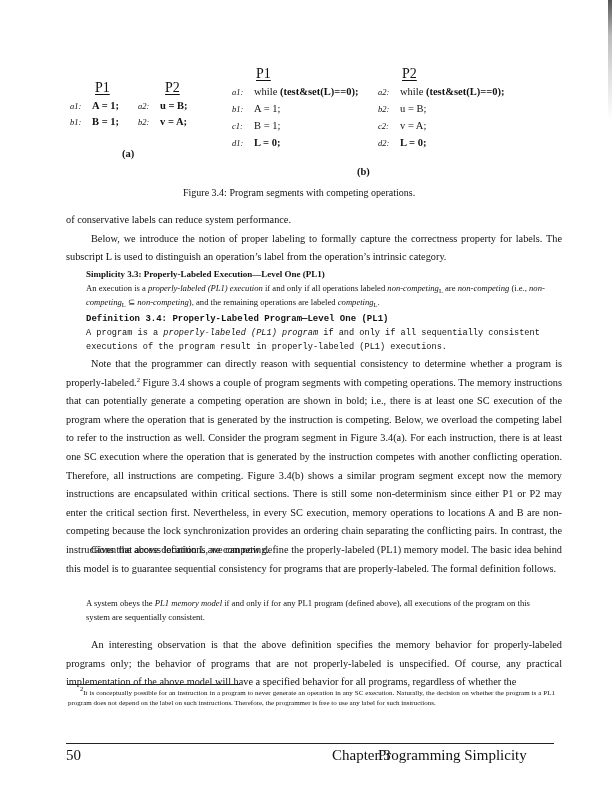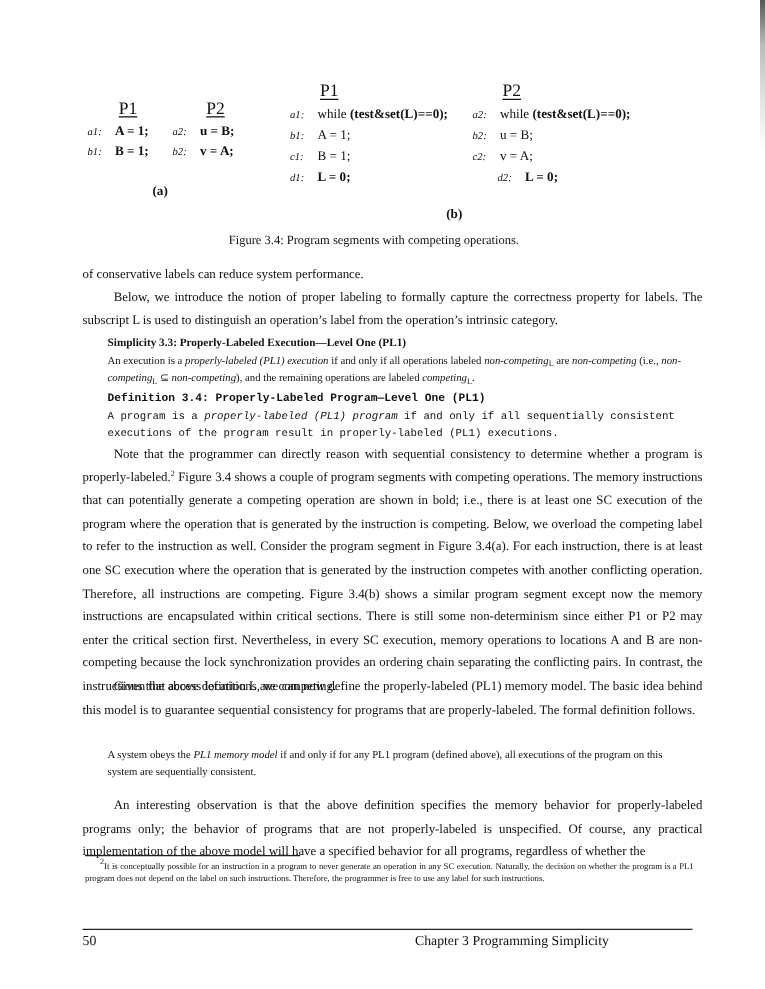--- a/index.html
+++ b/index.html
@@ -13,21 +13,21 @@
   .caption { font-size:10px; }
   .para { position:absolute; left:66px; width:496px; font-size:10.3px; line-height:18.6px;
           text-align:justify; }
   .para p { margin:0; }
   .indent { text-indent:25px; }
   .def { position:absolute; left:86px; width:460px; }
   .def .title { font-size:9px; font-weight:bold; line-height:13px; }
   .def .body { font-size:8.6px; line-height:14px; }
   .fn { position:absolute; left:68px; width:487px; font-size:7px; line-height:10px; text-align:justify; }
   .rule { position:absolute; background:#222; }
-  .footer { font-size:11px; }
+  .footer { font-size:15px; }
   .edge { position:absolute; right:0; top:0; width:4px; height:120px;
           background:linear-gradient(to bottom,#555,#bbb 30%,#ddd 60%,#fff); }
   sup { font-size:6.5px; vertical-align:4px; line-height:0; }
   sub { font-size:6.5px; vertical-align:-2px; line-height:0; }
 </style>
 </head>
 <body>
 
 <div class="edge"></div>
 
@@ -49,21 +49,21 @@
   <div class="abs plabel" style="left:402px;top:66px;">P2</div>
 
   <div class="abs code" style="left:232px;top:86px;"><span class="lbl">a1:</span><span>while </span><span class="b">(test&amp;set(L)==0);</span></div>
   <div class="abs code" style="left:232px;top:103px;"><span class="lbl">b1:</span><span>A = 1;</span></div>
   <div class="abs code" style="left:232px;top:120px;"><span class="lbl">c1:</span><span>B = 1;</span></div>
   <div class="abs code b" style="left:232px;top:137px;"><span class="lbl" style="font-weight:normal">d1:</span><span>L = 0;</span></div>
 
   <div class="abs code" style="left:378px;top:86px;"><span class="lbl">a2:</span><span>while </span><span class="b">(test&amp;set(L)==0);</span></div>
   <div class="abs code" style="left:378px;top:103px;"><span class="lbl">b2:</span><span>u = B;</span></div>
   <div class="abs code" style="left:378px;top:120px;"><span class="lbl">c2:</span><span>v = A;</span></div>
-  <div class="abs code b" style="left:398px;top:137px;"><span class="lbl" style="font-weight:normal">d2:</span><span>L = 0;</span></div>
+  <div class="abs code b" style="left:378px;top:137px;"><span class="lbl" style="font-weight:normal">d2:</span><span>L = 0;</span></div>
 
   <div class="abs code b" style="left:357px;top:166px;">(b)</div>
 </div>
 
 <div class="abs caption" style="left:183px;top:187px;">Figure 3.4: Program segments with competing operations.</div>
 
 <div class="para" style="top:211px;">
   <p>of conservative labels can reduce system performance.</p>
   <p class="indent">Below, we introduce the notion of proper labeling to formally capture the correctness property for labels. The subscript L is used to distinguish an operation’s label from the operation’s intrinsic category.</p>
 </div>

